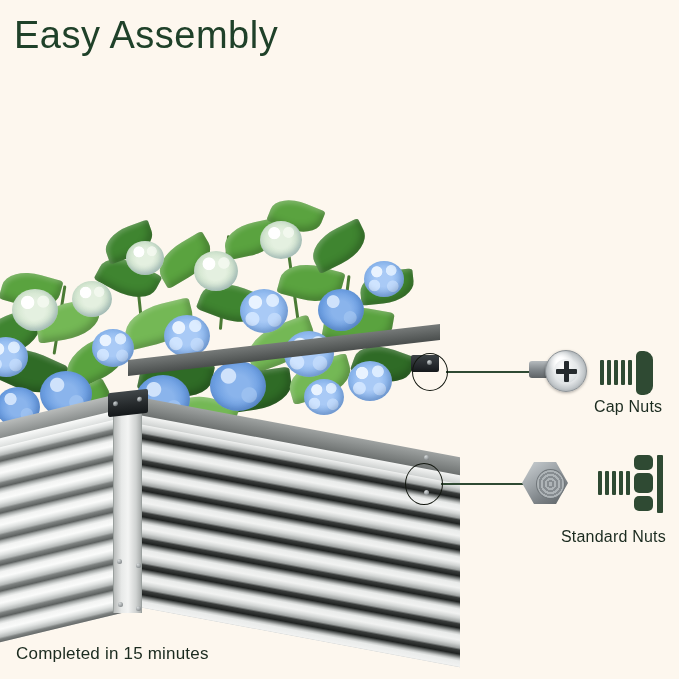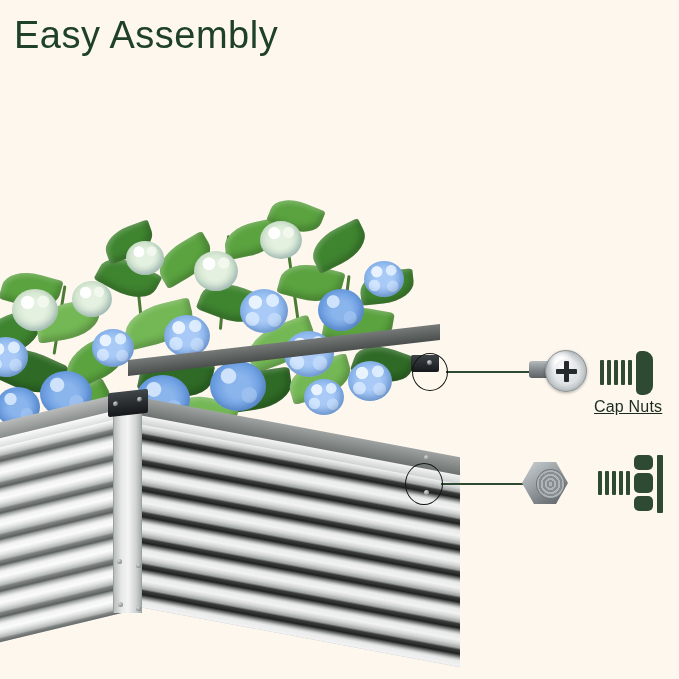--- a/index.html
+++ b/index.html
@@ -406,21 +406,21 @@
 
     <div class="glyph" style="left:600px; top:196px; width:62px; height:44px;">
       <div class="thread-bar" style="left:0px;  top:9px;  height:25px;"></div>
       <div class="thread-bar" style="left:7px;  top:9px;  height:25px;"></div>
       <div class="thread-bar" style="left:14px; top:9px;  height:25px;"></div>
       <div class="thread-bar" style="left:21px; top:9px;  height:25px;"></div>
       <div class="thread-bar" style="left:28px; top:9px;  height:25px;"></div>
       <div class="cap-body" style="left:36px; top:0px;  width:17px; height:44px;"></div>
     </div>
 
-    <div class="hw-label" style="left:594px; top:243px;text-decoration:underline;">Cap Nuts</div>
+    <div class="hw-label" style="left:594px; top:243px;">Cap Nuts</div>
 
     <div class="callout-ring" style="left:405px; top:308px; width:36px; height:40px;"></div>
     <div class="callout-line" style="left:441px; top:328px; width:82px;"></div>
 
     <div class="photo-part" style="left:516px; top:306px; width:60px; height:46px;">
       <div class="hexnut"></div>
       <div class="hexnut-bore"></div>
     </div>
 
     <div class="glyph" style="left:598px; top:300px; width:66px; height:58px;">
@@ -428,17 +428,19 @@
       <div class="thread-bar" style="left:7px;  top:16px; height:24px;"></div>
       <div class="thread-bar" style="left:14px; top:16px; height:24px;"></div>
       <div class="thread-bar" style="left:21px; top:16px; height:24px;"></div>
       <div class="thread-bar" style="left:28px; top:16px; height:24px;"></div>
       <div class="hex-seg" style="left:36px; top:0px;  width:19px; height:15px;"></div>
       <div class="hex-seg" style="left:36px; top:18px; width:19px; height:20px;"></div>
       <div class="hex-seg" style="left:36px; top:41px; width:19px; height:15px;"></div>
       <div class="plate-bar" style="left:59px; top:0px; width:6px; height:58px;"></div>
     </div>
 
+    <div class="hw-label" style="left:561px; top:373px;">Standard Nuts</div>
 
   </div>
 
+  <div id="footnote">Completed in 15 minutes</div>
 
 </div>
 
 </body></html>

